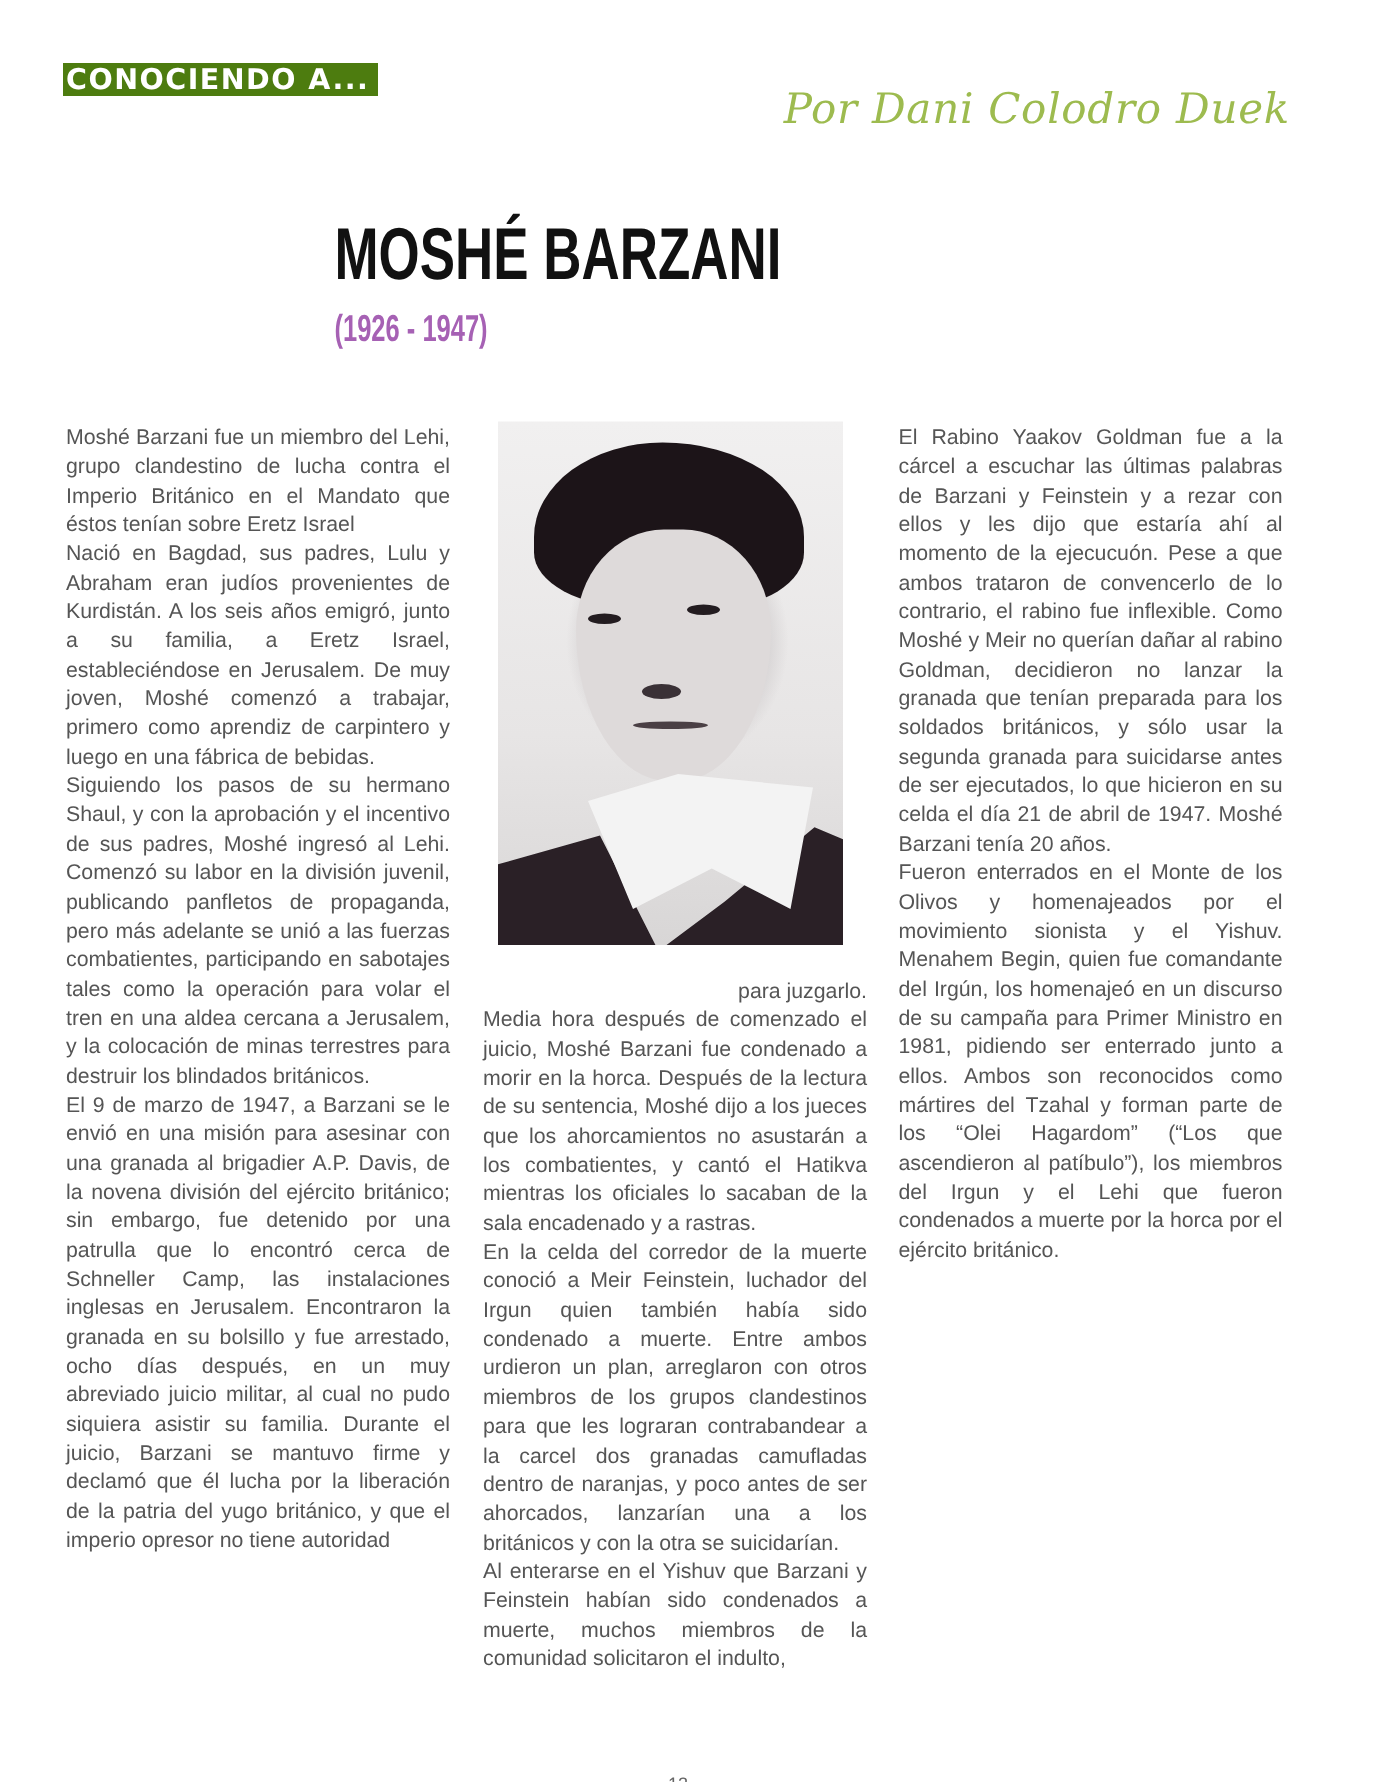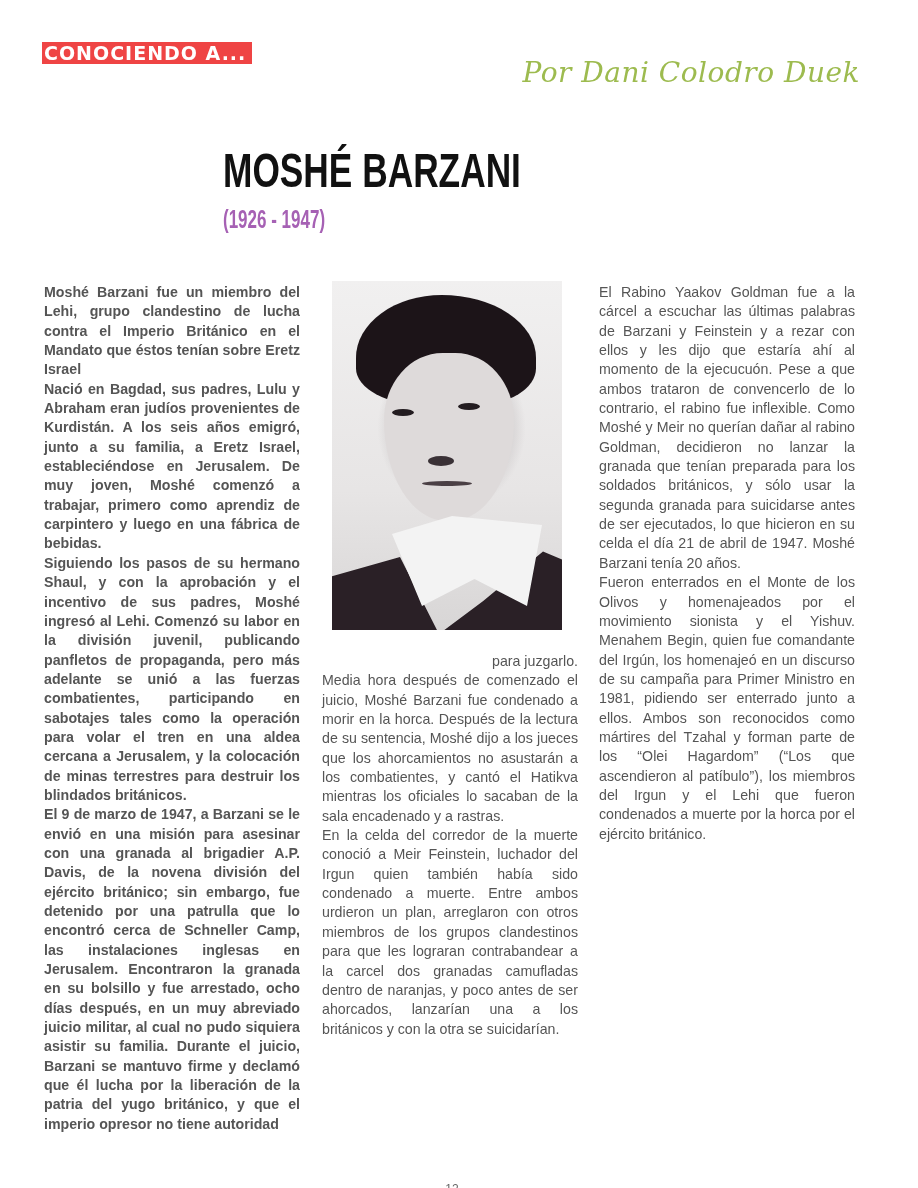--- a/index.html
+++ b/index.html
@@ -1,20 +1,20 @@
 <!DOCTYPE html>
 <html><head>
 <meta charset="utf-8">
 <style>
   html, body { margin: 0; padding: 0; background: #ffffff; }
   body { width: 918px; height: 1188px; position: relative; overflow: hidden; font-family: "Liberation Sans", sans-serif; }
 
   .section-tag {
     position: absolute; left: 42px; top: 42px; height: 22px; width: 208px;
-    background: #ef4444; color: #ffffff;
+    background: #4d7c0f; color: #ffffff;
     font-family: "DejaVu Sans", sans-serif; font-weight: bold; font-size: 19px;
     line-height: 22px; letter-spacing: 1px; padding-left: 2px; white-space: nowrap; overflow: hidden;
   }
   .byline {
     position: absolute; right: 58px; top: 56px;
     color: #9dbb4f; font-family: "DejaVu Serif", serif; font-style: italic;
     font-size: 28px; letter-spacing: 0.5px; white-space: nowrap;
   }
   .title {
     position: absolute; left: 223px; top: 142px;
@@ -27,21 +27,21 @@
     font-family: "Liberation Sans", sans-serif; font-weight: bold; font-size: 25px;
     color: #a661b4; transform: scaleX(0.68); transform-origin: left top; white-space: nowrap; line-height: 30px;
   }
 
   .col {
     position: absolute; color: #555555;
     font-family: "Liberation Sans", sans-serif; font-size: 14.2px; line-height: 19.35px;
     text-align: justify; hyphens: none;
   }
   .col p { margin: 0; }
-  .col1 { left: 44px; top: 283px; width: 256px; font-weight: bold; }
+  .col1 { left: 44px; top: 283px; width: 256px; }
   .col2 { left: 322px; top: 652px; width: 256px; }
   .col3 { left: 599px; top: 283px; width: 256px; }
 
   .photo {
     position: absolute; left: 332px; top: 281px; width: 230px; height: 349px;
     background: radial-gradient(ellipse 46% 34% at 52% 42%, #d9d6d6 0%, #c8c4c5 45%, rgba(200,196,197,0) 70%),
                 linear-gradient(180deg, #f1f0f0 0%, #e7e5e5 60%, #d8d6d6 100%);
     overflow: hidden;
   }
   .photo .hair {
@@ -95,20 +95,21 @@
   <div class="nose"></div>
   <div class="mouth"></div>
   <div class="shoulders"></div>
   <div class="collar"></div>
 </div>
 
 <div class="col col2">
   <p style="text-align:right;">para juzgarlo.</p>
   <p>Media hora después de comenzado el juicio, Moshé Barzani fue condenado a morir en la horca. Después de la lectura de su sentencia, Moshé dijo a los jueces que los ahorcamientos no asustarán a los combatientes, y cantó el Hatikva mientras los oficiales lo sacaban de la sala encadenado y a rastras.</p>
   <p>En la celda del corredor de la muerte conoció a Meir Feinstein, luchador del Irgun quien también había sido condenado a muerte. Entre ambos urdieron un plan, arreglaron con otros miembros de los grupos clandestinos para que les lograran contrabandear a la carcel dos granadas camufladas dentro de naranjas, y poco antes de ser ahorcados, lanzarían una a los británicos y con la otra se suicidarían.</p>
+  <p>Al enterarse en el Yishuv que Barzani y Feinstein habían sido condenados a muerte, muchos miembros de la comunidad solicitaron el indulto,</p>
 </div>
 
 <div class="col col3">
   <p>El Rabino Yaakov Goldman fue a la cárcel a escuchar las últimas palabras de Barzani y Feinstein y a rezar con ellos y les dijo que estaría ahí al momento de la ejecucuón. Pese a que ambos trataron de convencerlo de lo contrario, el rabino fue inflexible. Como Moshé y Meir no querían dañar al rabino Goldman, decidieron no lanzar la granada que tenían preparada para los soldados británicos, y sólo usar la segunda granada para suicidarse antes de ser ejecutados, lo que hicieron en su celda el día 21 de abril de 1947. Moshé Barzani tenía 20 años.</p>
   <p>Fueron enterrados en el Monte de los Olivos y homenajeados por el movimiento sionista y el Yishuv. Menahem Begin, quien fue comandante del Irgún, los homenajeó en un discurso de su campaña para Primer Ministro en 1981, pidiendo ser enterrado junto a ellos. Ambos son reconocidos como mártires del Tzahal y forman parte de los “Olei Hagardom” (“Los que ascendieron al patíbulo”), los miembros del Irgun y el Lehi que fueron condenados a muerte por la horca por el ejército británico.</p>
 </div>
 
 <div class="page-number">12</div>
 
 </body></html>

